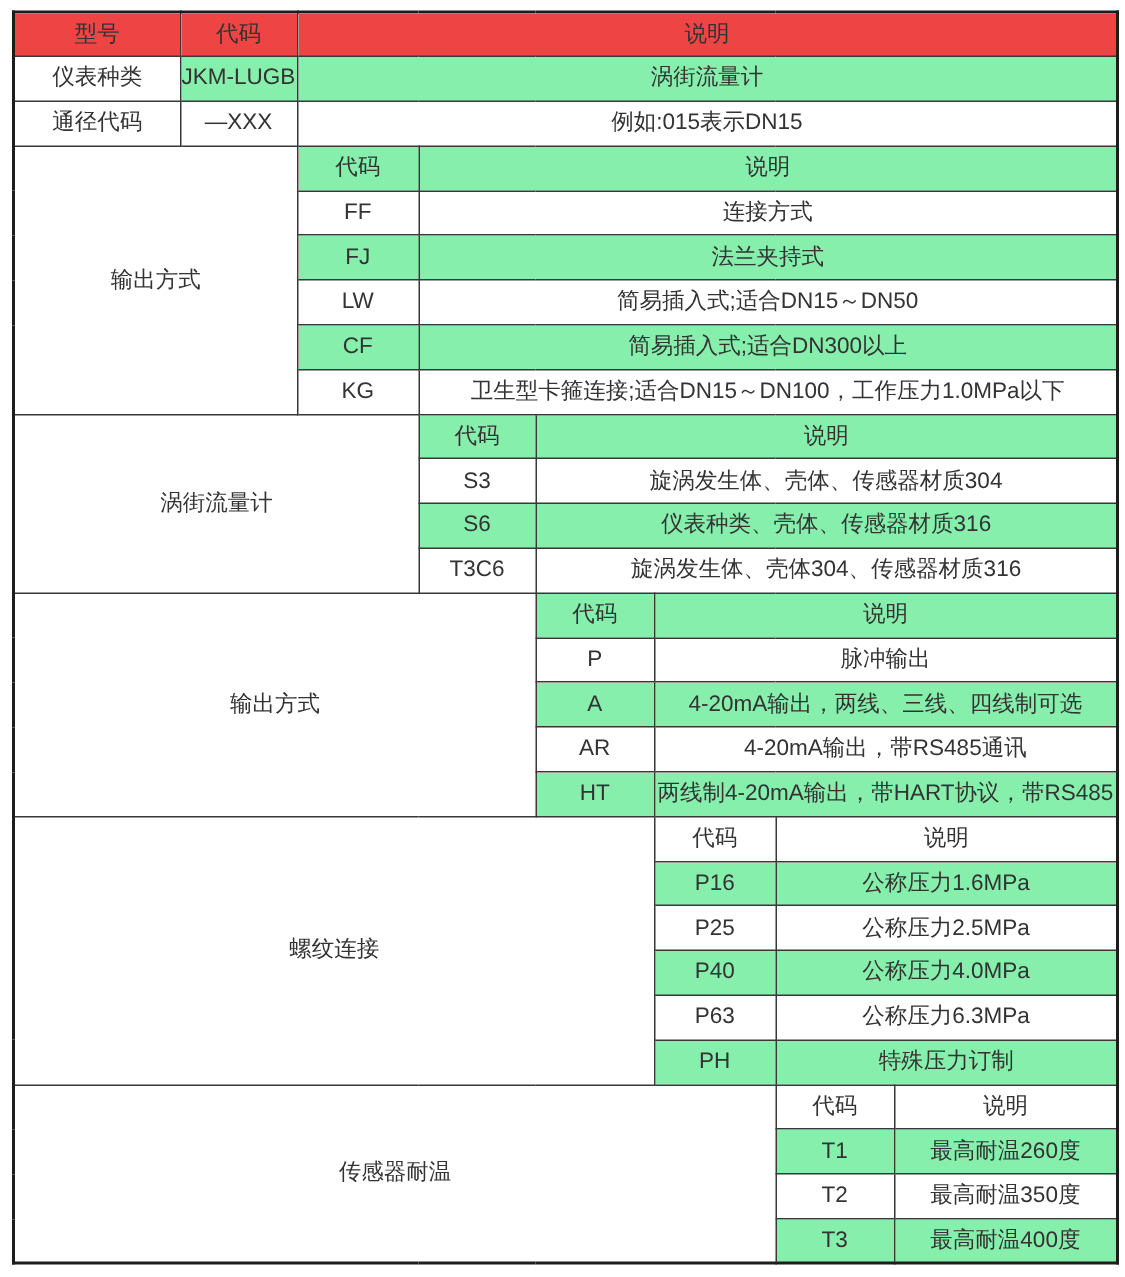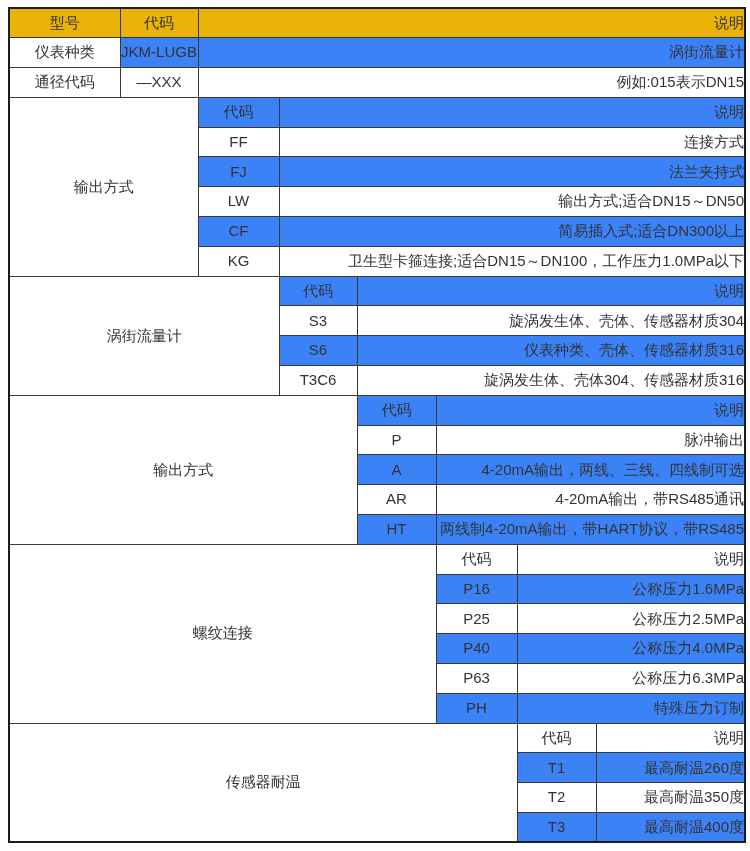--- a/index.html
+++ b/index.html
@@ -27,26 +27,26 @@
     font-size: 15px;
     color: #333333;
     padding: 0;
     vertical-align: middle;
     white-space: nowrap;
     overflow: hidden;
     line-height: 1.1;
   }
   table.spec tr { height: 29.8px; }
   
-  td.hb { background: #eab308; }   
-  td.lb { background: #3b82f6; }   
+  td.hb { background: #ef4444; }   
+  td.lb { background: #86efac; }   
   td.wb { background: #ffffff; }   
   
   td.ct { text-align: center; }
-  td.lt { text-align: right; padding-left: 12px; padding-right: 6px; }
+  td.lt { text-align: center; padding-left: 12px; padding-right: 6px; }
 </style>
 </head>
 <body>
 
 <div class="page">
   <table class="spec">
     <colgroup>
       <col style="width:111px">
       <col style="width:78px">
       <col style="width:81px">
@@ -84,21 +84,21 @@
     <tr>
       <td class="wb ct">FF</td>
       <td class="wb lt" colspan="5">连接方式</td>
     </tr>
     <tr>
       <td class="lb ct">FJ</td>
       <td class="lb lt" colspan="5">法兰夹持式</td>
     </tr>
     <tr>
       <td class="wb ct">LW</td>
-      <td class="wb lt" colspan="5">输出方式;适合DN15～DN50</td>
+      <td class="wb lt" colspan="5">简易插入式;适合DN15～DN50</td>
     </tr>
     <tr>
       <td class="lb ct">CF</td>
       <td class="lb lt" colspan="5">简易插入式;适合DN300以上</td>
     </tr>
     <tr>
       <td class="wb ct">KG</td>
       <td class="wb lt" colspan="5">卫生型卡箍连接;适合DN15～DN100，工作压力1.0MPa以下</td>
     </tr>
 

